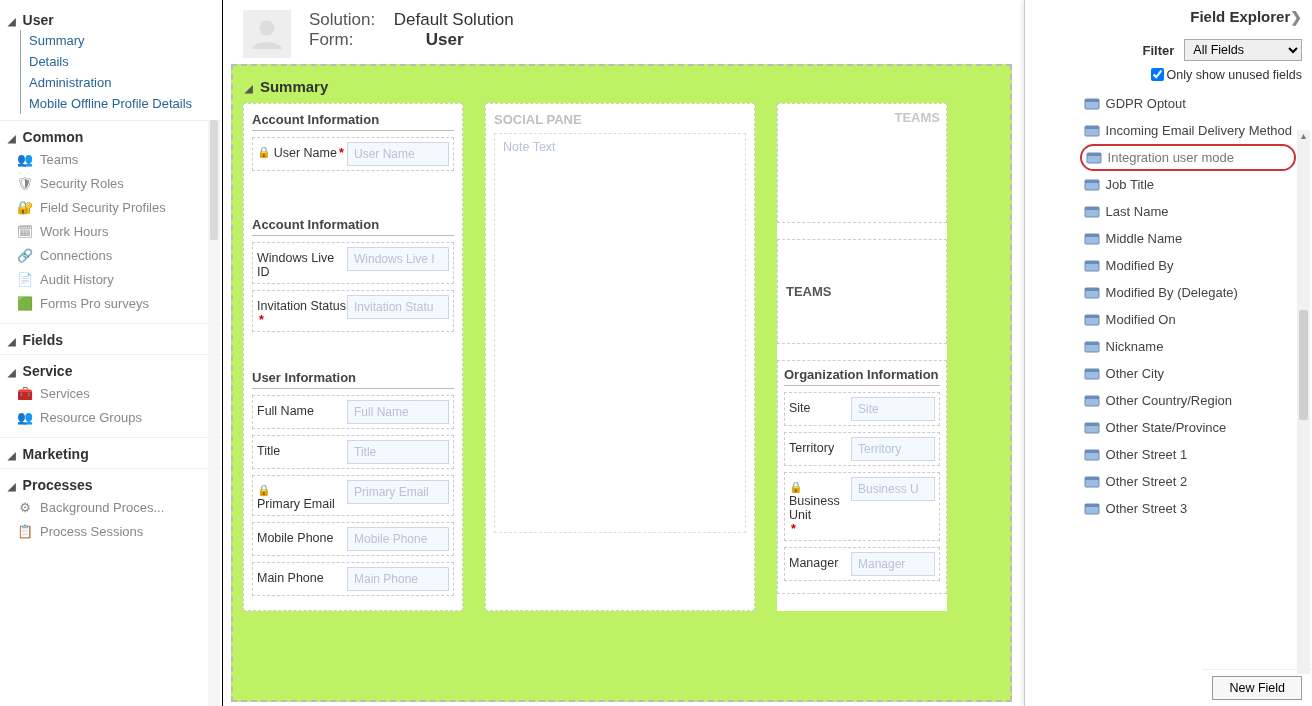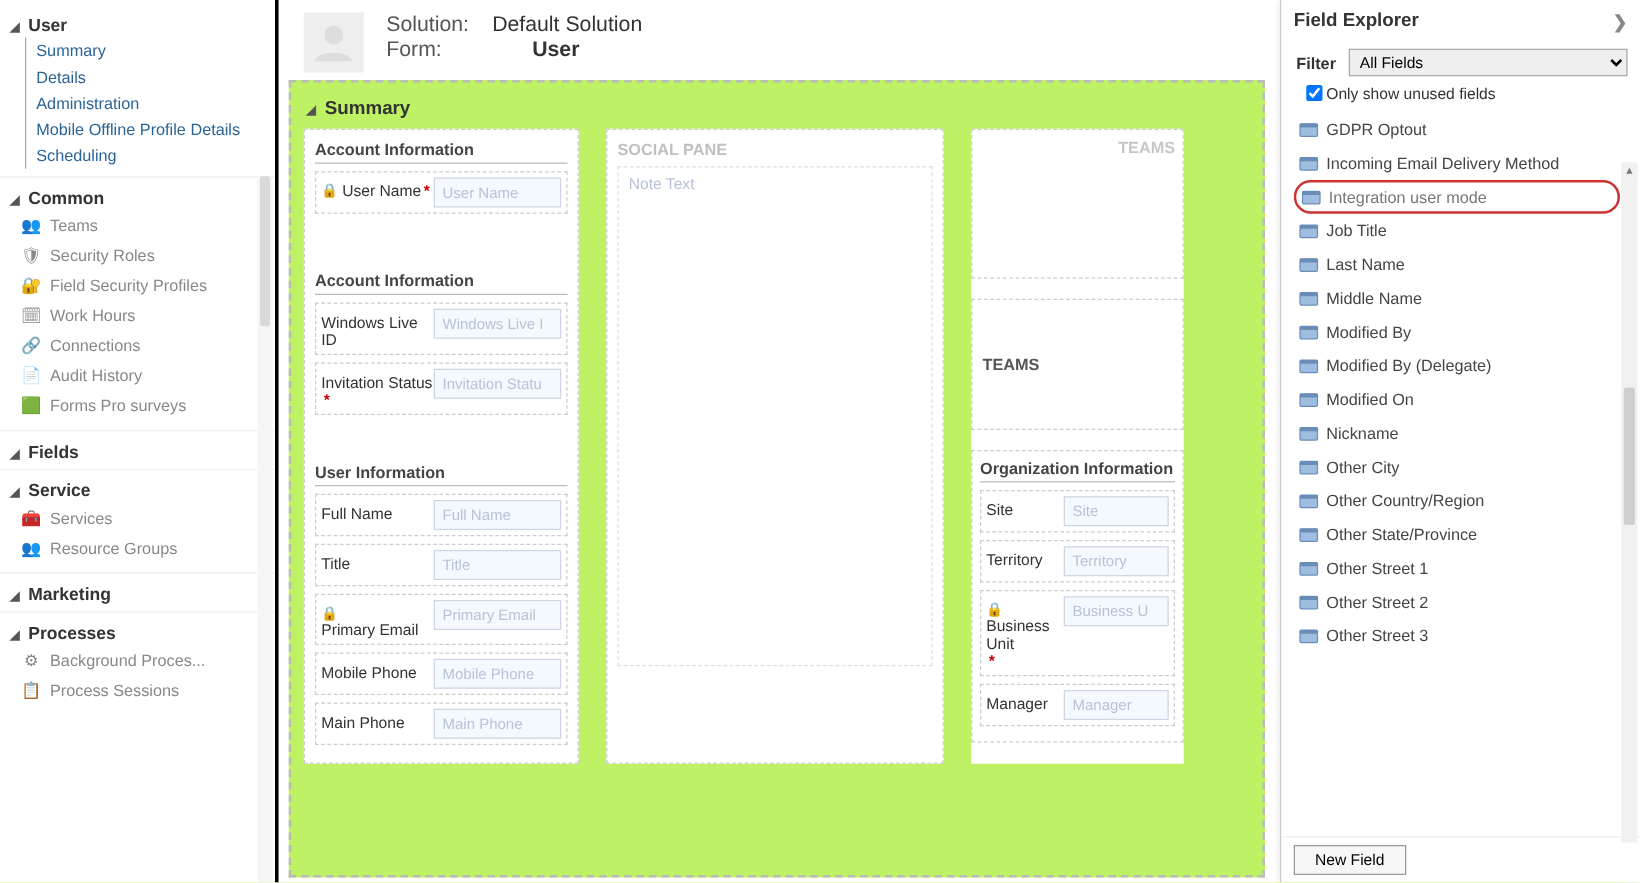--- a/index.html
+++ b/index.html
@@ -1,20 +1,20 @@
 <!DOCTYPE html>
 <html><head>
 <meta charset="utf-8">
 <style>
   * { box-sizing: border-box; font-family: "Segoe UI", Arial, sans-serif; }
   body { margin:0; background:#fff; width:1312px; height:706px; overflow:hidden; font-size:13px; color:#333; }
   .app { display:flex; width:100%; height:100%; }
 
   
-  .leftnav { width:223px; background:#fff; border-right:3px solid #000000; padding-top:8px; display:flex; flex-direction:column; }
+  .leftnav { width:223px; background:#fff; border-right:1px solid #000000; padding-top:8px; display:flex; flex-direction:column; }
   .nav-group-title { font-weight:600; font-size:14px; color:#333; padding:4px 8px 2px 8px; }
   .nav-group-title .caret { font-size:10px; color:#555; margin-right:3px; }
   .user-sub { padding-left:20px; margin-bottom:6px; }
   .user-sub .vbar { border-left:1px solid #9aa; }
   .user-sub a { display:block; color:#2a6496; padding:3px 0 3px 8px; font-size:13px; cursor:pointer; }
   .nav-section { border-top:1px solid #eee; padding:4px 0; }
   .nav-list { padding:0 0 4px 12px; }
   .nav-item { display:flex; align-items:center; padding:4px 4px; color:#888; cursor:pointer; }
   .nav-item .nicon { width:18px; height:16px; margin-right:6px; display:flex; align-items:center; justify-content:center; font-size:13px; }
   .leftnav-scroll { position:relative; }
@@ -90,21 +90,20 @@
     <div class="nav-group-title">
       <span class="caret">◢</span>
       <span>User</span>
     </div>
     <div class="user-sub">
       <div class="vbar">
         <a>Summary</a>
         <a>Details</a>
         <a>Administration</a>
         <a>Mobile Offline Profile Details</a>
-        <a>Scheduling</a>
       </div>
     </div>
 
     <div class="leftnav-scroll" style="flex:1; position:relative;">
       <div class="left-scrollbar">
           <div class="left-scrollbar-thumb"></div>
         </div>
 
       <div class="nav-section">
         <div class="nav-group-title">
@@ -350,21 +349,21 @@
       <div class="canvas-scroll">
         <div class="csb-up">▴</div>
         <div class="csb-track">
             <div class="csb-thumb"></div>
           </div>
         <div class="csb-dn" style="position:absolute;bottom:0;left:0;right:0;">▾</div>
       </div>
     </div>
   </div>
 
-  <div class="explorer" style="position:relative;">
+  <div class="explorer" style="position:relative;align-items:flex-end;">
     <div class="exp-head">
       <span>Field Explorer</span>
       <span class="chev">❯</span>
     </div>
     <div class="exp-filter">
       <div class="exp-filter-row">
         <label>Filter</label>
         <select>
           <option>All Fields</option>
         </select>

